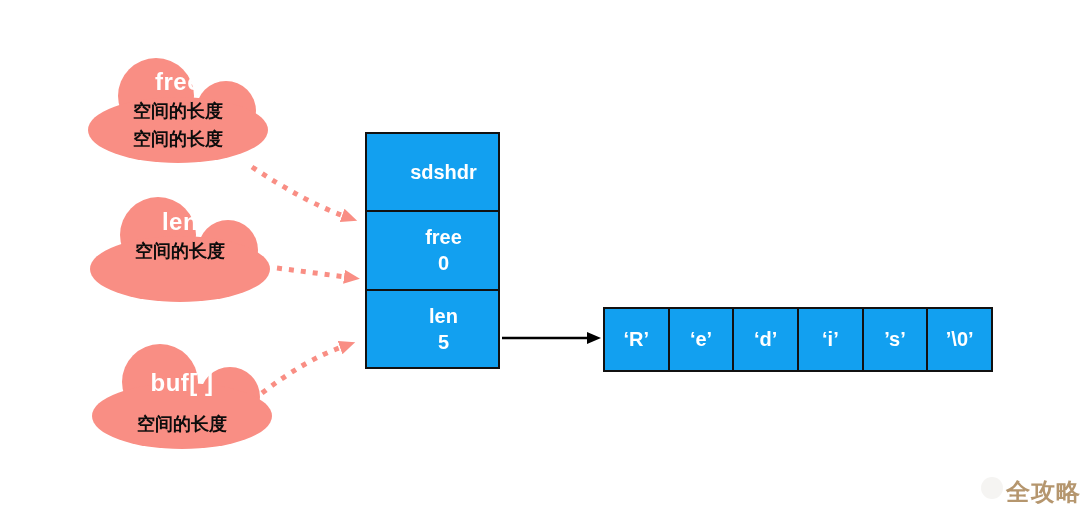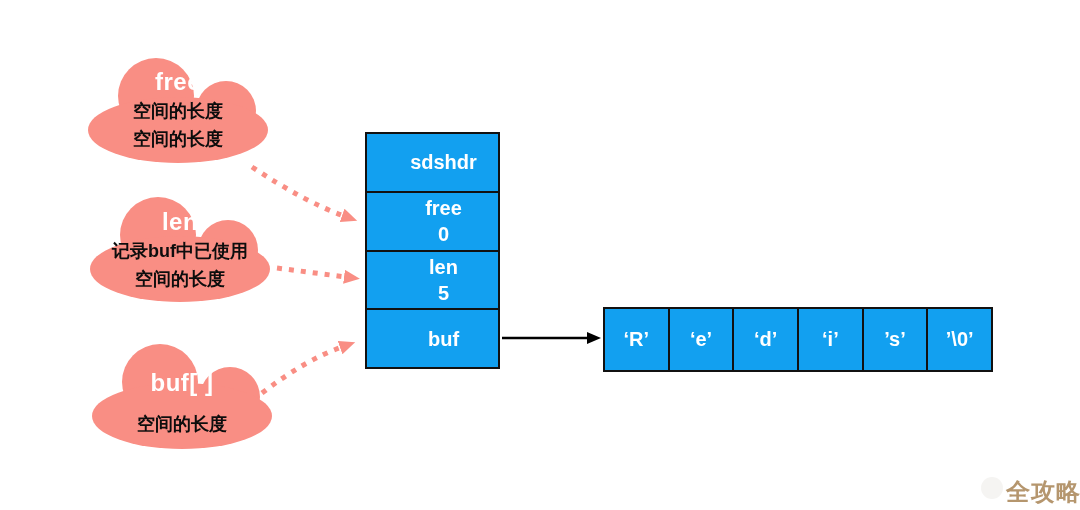--- a/index.html
+++ b/index.html
@@ -168,21 +168,20 @@
   </div>
 
   <div class="cloud cloud-second" style="left:88px; top:195px; width:184px;">
     <svg class="cloud-shape" viewBox="0 0 180 108" xmlns="http://www.w3.org/2000/svg">
       <circle cx="68" cy="40" r="38" fill="#F98E84"></circle>
       <circle cx="138" cy="55" r="30" fill="#F98E84"></circle>
       <ellipse cx="90" cy="74" rx="90" ry="33" fill="#F98E84"></ellipse>
     </svg>
     <div class="cloud-text">
       <div class="cloud-title">len</div>
-      <div class="cloud-line">记录buf中已使用</div>
       <div class="cloud-line">空间的长度</div>
     </div>
   </div>
 
   <div class="cloud cloud-third" style="left:92px; top:342px;">
     <svg class="cloud-shape" viewBox="0 0 180 108" xmlns="http://www.w3.org/2000/svg">
       <circle cx="68" cy="40" r="38" fill="#F98E84"></circle>
       <circle cx="138" cy="55" r="30" fill="#F98E84"></circle>
       <ellipse cx="90" cy="74" rx="90" ry="33" fill="#F98E84"></ellipse>
     </svg>
@@ -197,23 +196,20 @@
       <div>sdshdr</div>
     </div>
     <div class="sds-cell">
       <div>free</div>
       <div>0</div>
     </div>
     <div class="sds-cell">
       <div>len</div>
       <div>5</div>
     </div>
-    <div class="sds-cell">
-      <div>buf</div>
-    </div>
   </div>
 
   <div class="char-array">
     <div class="char-cell">‘R’</div>
     <div class="char-cell">‘e’</div>
     <div class="char-cell">‘d’</div>
     <div class="char-cell">‘i’</div>
     <div class="char-cell">’s’</div>
     <div class="char-cell">’\0’</div>
   </div>

